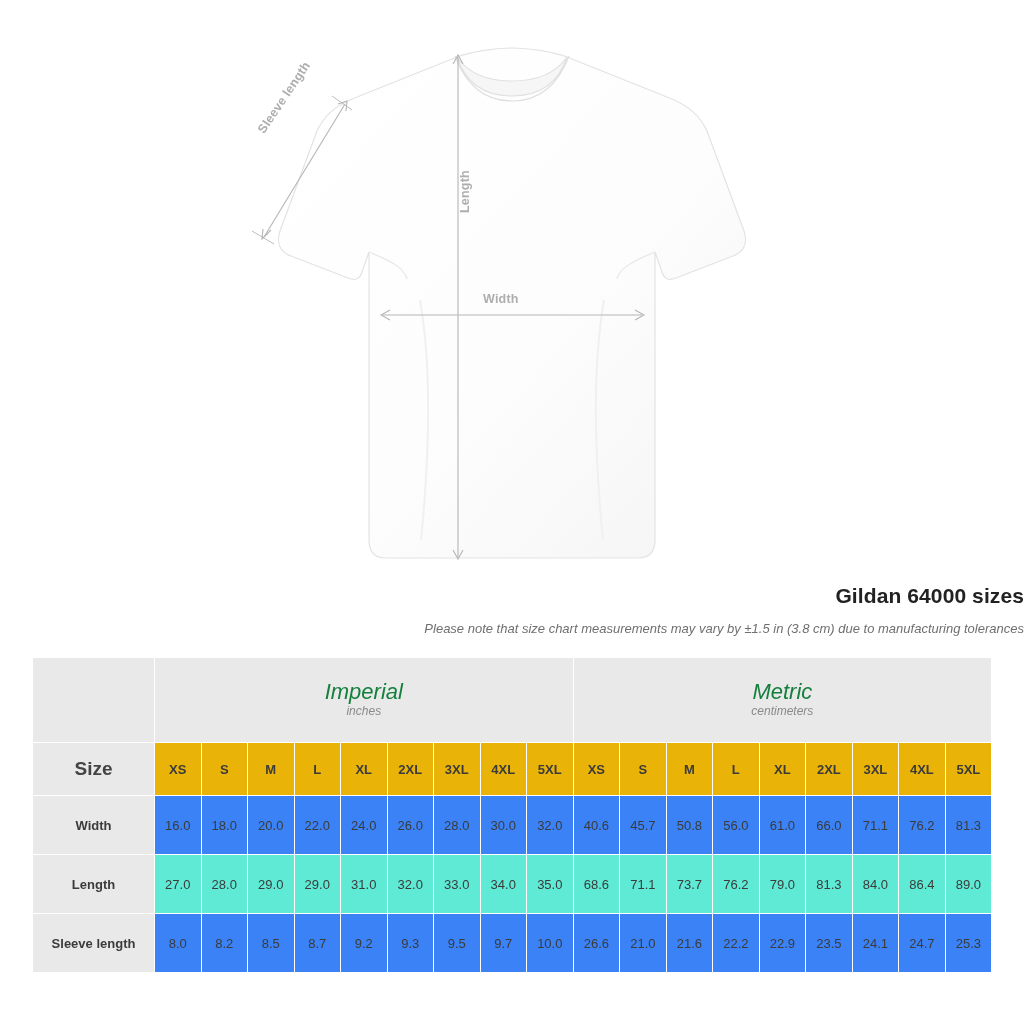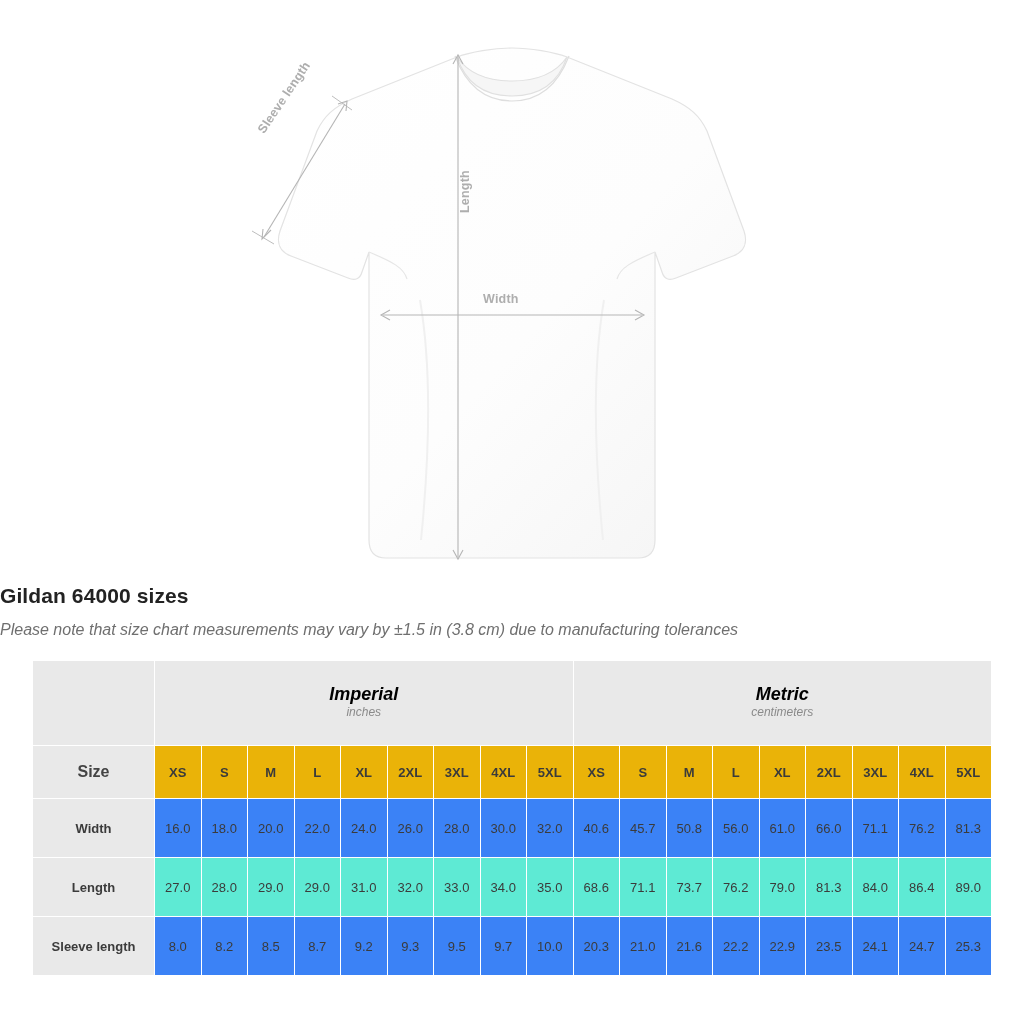--- a/index.html
+++ b/index.html
@@ -52,32 +52,32 @@
     transform: rotate(-90deg);
     transform-origin: left top;
   }
   .lbl-width {
     left: 483px;
     top: 292px;
   }
 
   
   .title-block {
-    text-align: left;
+    text-align: right;
     margin-top: 4px;
   }
   .chart-title {
     font-size: 21px;
     font-weight: bold;
     color: #222222;
     margin: 0;
     letter-spacing: 0.1px;
   }
   .chart-note {
-    font-size: 16px;
+    font-size: 13px;
     font-style: italic;
     color: #6f6f6f;
     margin-top: 13px;
   }
 
   
   .table-wrap {
     margin: 21px 32px 0 32px;
     width: 960px;
   }
@@ -94,45 +94,45 @@
     font-size: 13px;
     color: #3b3b3b;
     padding: 0;
   }
   .unit-head {
     background: #e9e9e9;
     height: 66px;
     padding: 8px 0 10px 0 !important;
   }
   .unit-head .unit-name {
-    font-size: 18px;
+    font-size: 22px;
     font-style: italic;
-    font-weight: bold;
-    color: #000000;
+    font-weight: normal;
+    color: #15803d;
     line-height: 1.1;
   }
   .unit-head .unit-sub {
     font-size: 12px;
     font-style: italic;
     color: #8a8a8a;
   }
   .corner-cell {
     background: #e9e9e9;
   }
   .head-row td {
     background: #eab308;
     height: 52px;
     font-weight: bold;
     font-size: 13.5px;
     color: #3a3a3a;
   }
   .head-row td.rowlabel-head {
     background: #e9e9e9;
     font-weight: bold;
-    font-size: 16px;
+    font-size: 19px;
     color: #444444;
   }
   .data-row td {
     height: 58px;
   }
   .data-row.shaded td {
     background: #3b82f6;
   }
   .data-row.plain td {
     background: #5eead4;
@@ -330,21 +330,21 @@
           <td class="rowlabel">Sleeve length</td>
           <td>8.0</td>
           <td>8.2</td>
           <td>8.5</td>
           <td>8.7</td>
           <td>9.2</td>
           <td>9.3</td>
           <td>9.5</td>
           <td>9.7</td>
           <td>10.0</td>
-          <td>20.3</td>
+          <td>26.6</td>
           <td>21.0</td>
           <td>21.6</td>
           <td>22.2</td>
           <td>22.9</td>
           <td>23.5</td>
           <td>24.1</td>
           <td>24.7</td>
           <td>25.3</td>
         </tr>
       </tbody>

